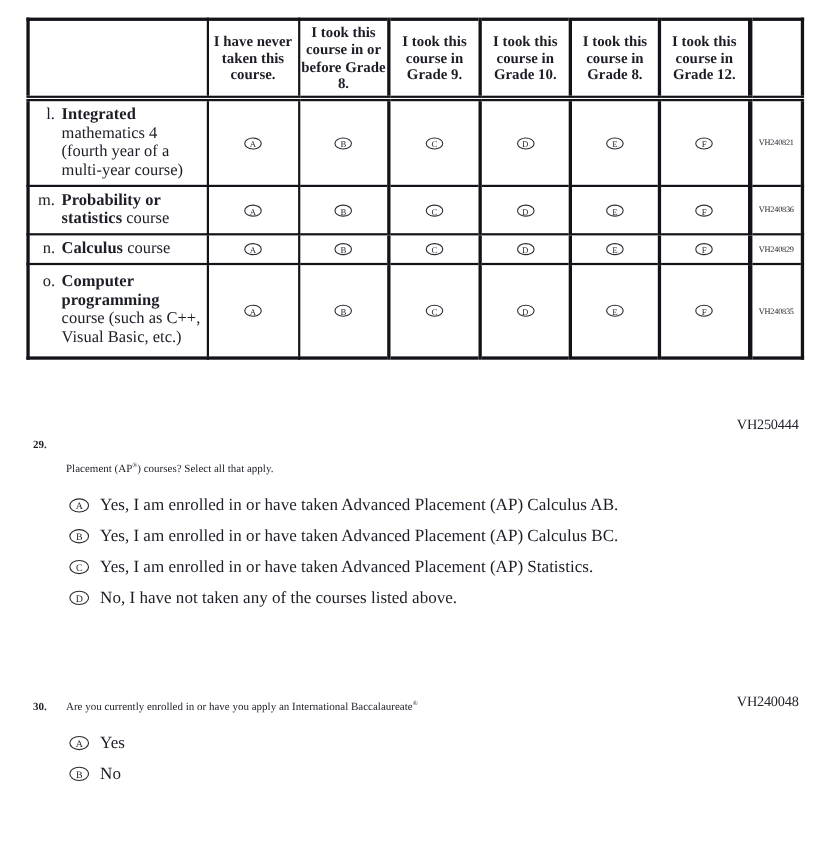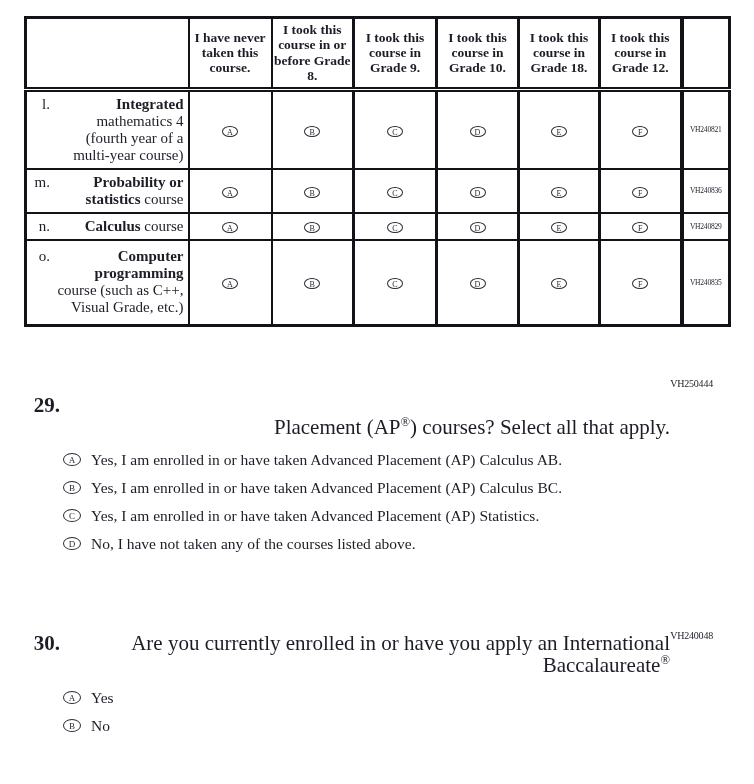--- a/index.html
+++ b/index.html
@@ -20,31 +20,31 @@
   }
   .grid{border:3px solid #121218;font-family:Liberation Serif, serif;}
   .grid td.tk{border-left:3px solid #121218;}
   .grid td.code-cell{
     border-left:4px solid #121218;font-size:7.5px;text-align:center;
     letter-spacing:-0.2px;padding:0 1px;color:#23232f;
   }
   .label-cell{padding:4px 2px 4px 6px !important;vertical-align:middle;}
   .label-wrap{display:flex;font-size:15px;line-height:17px;}
   .row-letter{flex:none;width:17px;text-align:right;margin-right:6px;}
-  .row-label{flex:1;padding-right:2px;text-align:right;}
+  .row-label{flex:1;padding-right:2px;}
   .bubble-cell{text-align:center;}
   .bub{
     display:inline-block;width:16px;height:11px;border:1px solid #2a2a33;
     border-radius:50%;font-size:8px;line-height:11px;text-align:center;
     color:#2a2a33;box-sizing:border-box;
   }
   
-  .float-code{position:absolute;right:41px;font-size:10px;color:#23232f;letter-spacing:-0.2px;}
+  .float-code{position:absolute;right:28px;font-size:13px;color:#23232f;letter-spacing:-0.2px;}
   .q-block{position:absolute;left:30px;width:640px;}
-  .q-head{display:flex;font-size:21px;line-height:22px;text-align:right;}
+  .q-head{display:flex;font-size:10px;line-height:22px;}
   .q-num{flex:none;width:30px;font-weight:bold;}
   .q-text{flex:1;}
   .q-text b{font-weight:normal;}
   sup{font-size:60%;vertical-align:super;line-height:0;}
   .opts{margin-top:13px;}
   .opt{display:flex;align-items:center;margin-left:33px;margin-bottom:11px;
        font-size:15.5px;line-height:17px;}
   .opt .obub{
     flex:none;display:inline-block;width:18px;height:13px;border:1px solid #2a2a33;
     border-radius:50%;font-size:9px;line-height:13px;text-align:center;
@@ -65,21 +65,21 @@
     <col style="width:82px">
       <col style="width:48px">
   </colgroup>
   <tbody>
       <tr class="hdr" style="height:68px">
     <td></td>
     <td>I have never taken this course.</td>
     <td>I took this course in or before Grade 8.</td>
     <td class="tk">I took this course in Grade 9.</td>
     <td class="tk">I took this course in Grade 10.</td>
-    <td class="tk">I took this course in Grade 18.</td>
+    <td class="tk">I took this course in Grade 8.</td>
     <td class="tk">I took this course in Grade 12.</td>
     <td class="code-cell"></td>
   </tr>
 
   <tr style="height:72px">
     <td class="label-cell">
       <div class="label-wrap">
         <span class="row-letter">l.</span>
         <span class="row-label"><b>Integrated</b><span> mathematics 4 (fourth year of a multi-year course)</span></span>
       </div>
@@ -122,21 +122,21 @@
     <td class="bubble-cell tk"><span class="bub">D</span></td>
     <td class="bubble-cell tk"><span class="bub">E</span></td>
     <td class="bubble-cell tk"><span class="bub">F</span></td>
     <td class="code-cell">VH240829</td>
   </tr>
 
   <tr style="height:86px">
     <td class="label-cell">
       <div class="label-wrap">
         <span class="row-letter">o.</span>
-        <span class="row-label"><b>Computer programming</b><span> course (such as C++, Visual Grade, etc.)</span></span>
+        <span class="row-label"><b>Computer programming</b><span> course (such as C++, Visual Basic, etc.)</span></span>
       </div>
     </td>
     <td class="bubble-cell"><span class="bub">A</span></td>
     <td class="bubble-cell"><span class="bub">B</span></td>
     <td class="bubble-cell tk"><span class="bub">C</span></td>
     <td class="bubble-cell tk"><span class="bub">D</span></td>
     <td class="bubble-cell tk"><span class="bub">E</span></td>
     <td class="bubble-cell tk"><span class="bub">F</span></td>
     <td class="code-cell">VH240835</td>
   </tr>

